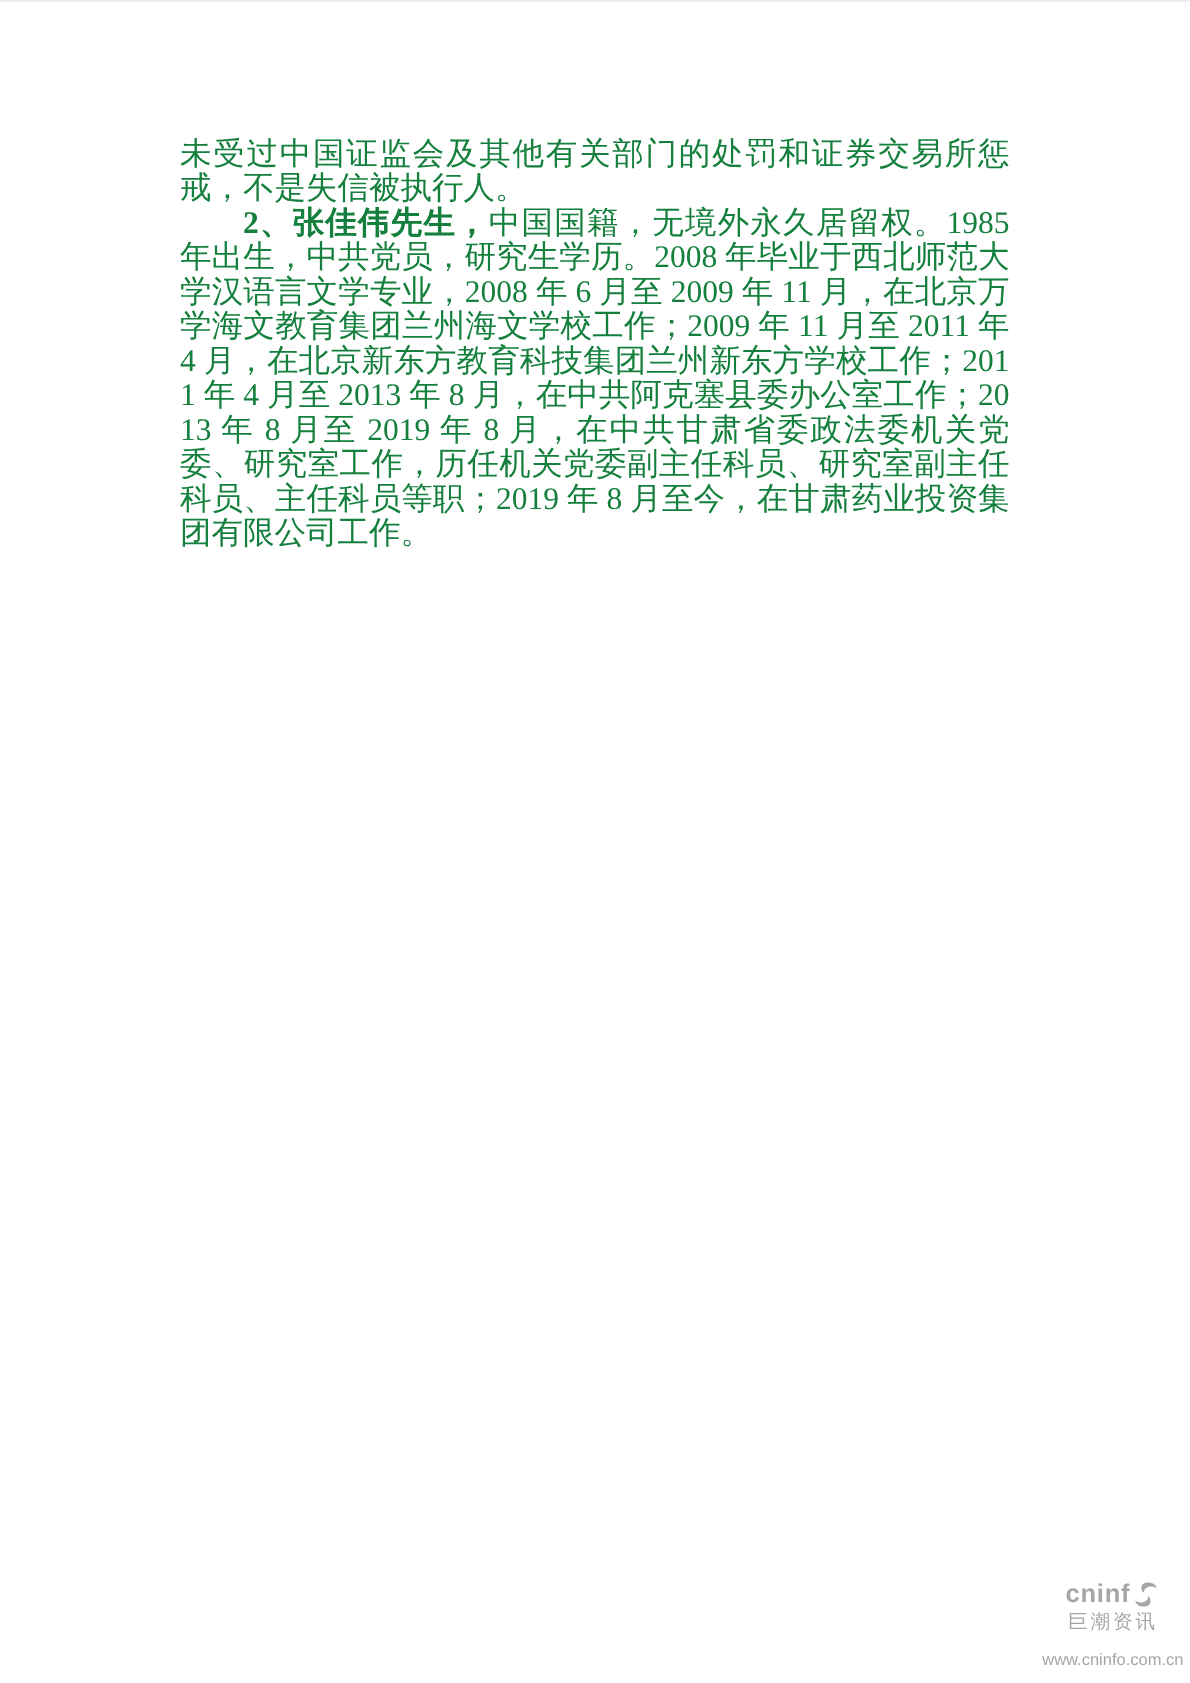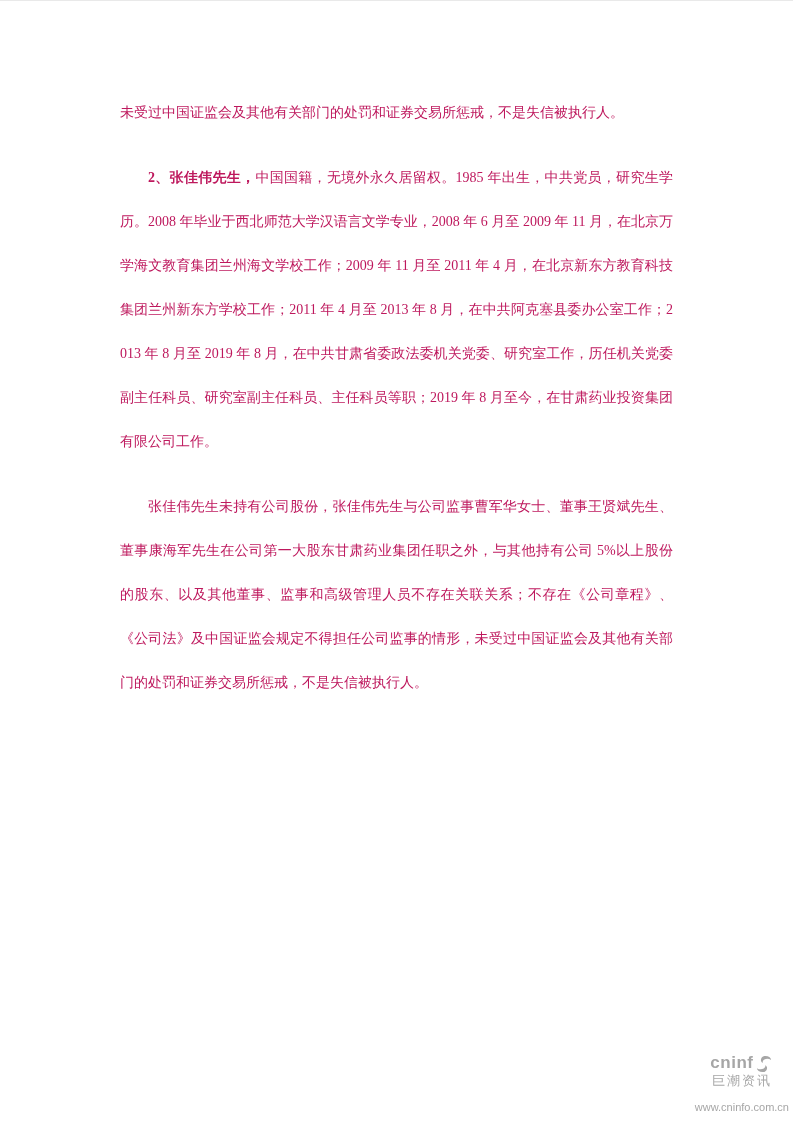--- a/index.html
+++ b/index.html
@@ -26,31 +26,30 @@
 
   .content {
     position: absolute;
     left: 120px;
     top: 90px;
     width: 553px;
     color: #000000;
   }
 
   .content p {
-    font-size: 14px;
-    line-height: 44px;
+    font-size: 21px;
+    line-height: 23px;
     text-align: justify;
     text-justify: inter-ideograph;
     word-break: break-all;
-    color: #be185d;
+    color: #15803d;
   }
 
   .content p.indent {
     text-indent: 2em;
-    margin-top: 21px;
   }
 
   .content p .lead {
     font-weight: bold;
   }
 
   .watermark {
     position: absolute;
     right: 4px;
     bottom: 10px;
@@ -58,21 +57,21 @@
     flex-direction: column;
     align-items: center;
     color: #a6a6a6;
     font-family: "Liberation Sans", "DejaVu Sans", sans-serif;
     line-height: 1.1;
     user-select: none;
   }
 
   .brand-row {
     display: flex;
-    align-items: flex-end;
+    align-items: flex-start;
     gap: 2px;
   }
 
   .brand-name {
     font-size: 17px;
     font-weight: bold;
     letter-spacing: 0.5px;
   }
 
   .brand-icon {
@@ -97,21 +96,20 @@
 <body>
 
 <div class="page">
 
   <div class="content">
 
     <p><span>未受过中国证监会及其他有关部门的处罚和证券交易所惩戒，不是失信被执行人。</span></p>
 
     <p class="indent"><span class="lead">2、张佳伟先生，</span><span>中国国籍，无境外永久居留权。1985 年出生，中共党员，研究生学历。2008 年毕业于西北师范大学汉语言文学专业，2008 年 6 月至 2009 年 11 月，在北京万学海文教育集团兰州海文学校工作；2009 年 11 月至 2011 年 4 月，在北京新东方教育科技集团兰州新东方学校工作；2011 年 4 月至 2013 年 8 月，在中共阿克塞县委办公室工作；2013 年 8 月至 2019 年 8 月，在中共甘肃省委政法委机关党委、研究室工作，历任机关党委副主任科员、研究室副主任科员、主任科员等职；2019 年 8 月至今，在甘肃药业投资集团有限公司工作。</span></p>
 
-    <p class="indent"><span>张佳伟先生未持有公司股份，张佳伟先生与公司监事曹军华女士、董事王贤斌先生、董事康海军先生在公司第一大股东甘肃药业集团任职之外，与其他持有公司 5%以上股份的股东、以及其他董事、监事和高级管理人员不存在关联关系；不存在《公司章程》、《公司法》及中国证监会规定不得担任公司监事的情形，未受过中国证监会及其他有关部门的处罚和证券交易所惩戒，不是失信被执行人。</span></p>
 
   </div>
 
   <div class="watermark">
     <div class="brand-row">
       <span class="brand-name">cninf</span>
       <span class="brand-icon">
         <svg viewBox="0 0 24 24" width="18" height="18" aria-hidden="true">
           <path d="M11.5 1.5 C17 0.5 21 3 21.5 6.5 C18.5 4.5 15 4.5 12.5 6 C10.5 7.2 9.8 9 10.5 10.5 C7.5 9.5 7.2 5.5 9 3.2 C9.7 2.4 10.5 1.8 11.5 1.5 Z" fill="#a6a6a6"></path>
           <path d="M12.5 22.5 C7 23.5 3 21 2.5 17.5 C5.5 19.5 9 19.5 11.5 18 C13.5 16.8 14.2 15 13.5 13.5 C16.5 14.5 16.8 18.5 15 20.8 C14.3 21.6 13.5 22.2 12.5 22.5 Z" fill="#a6a6a6"></path>

